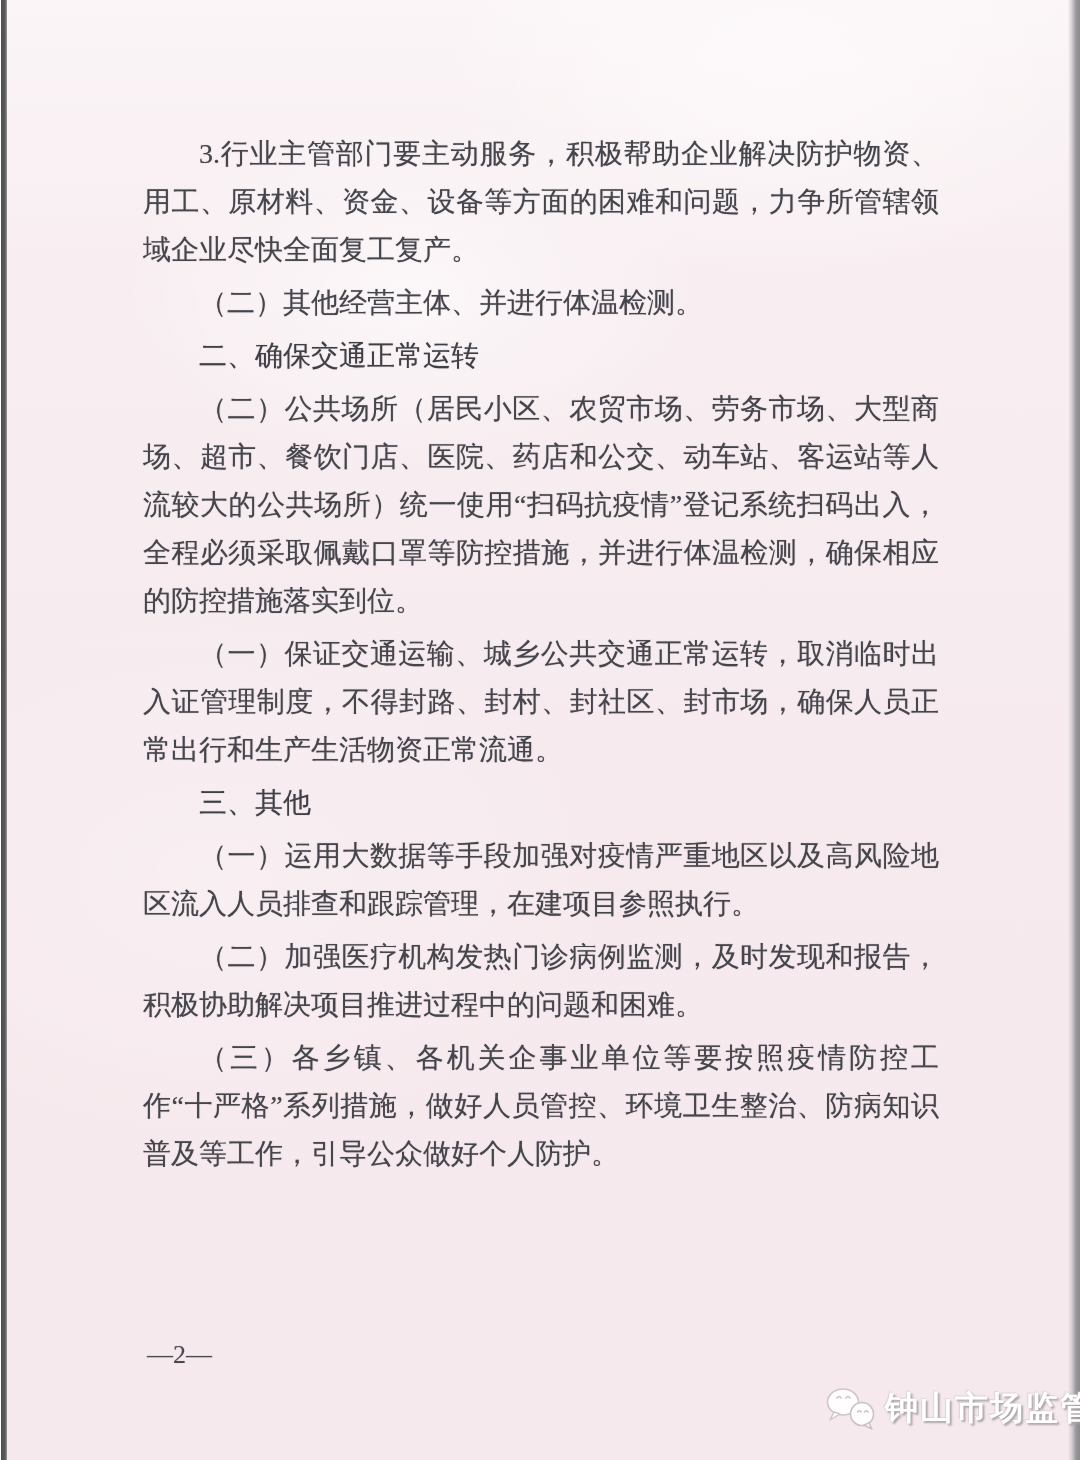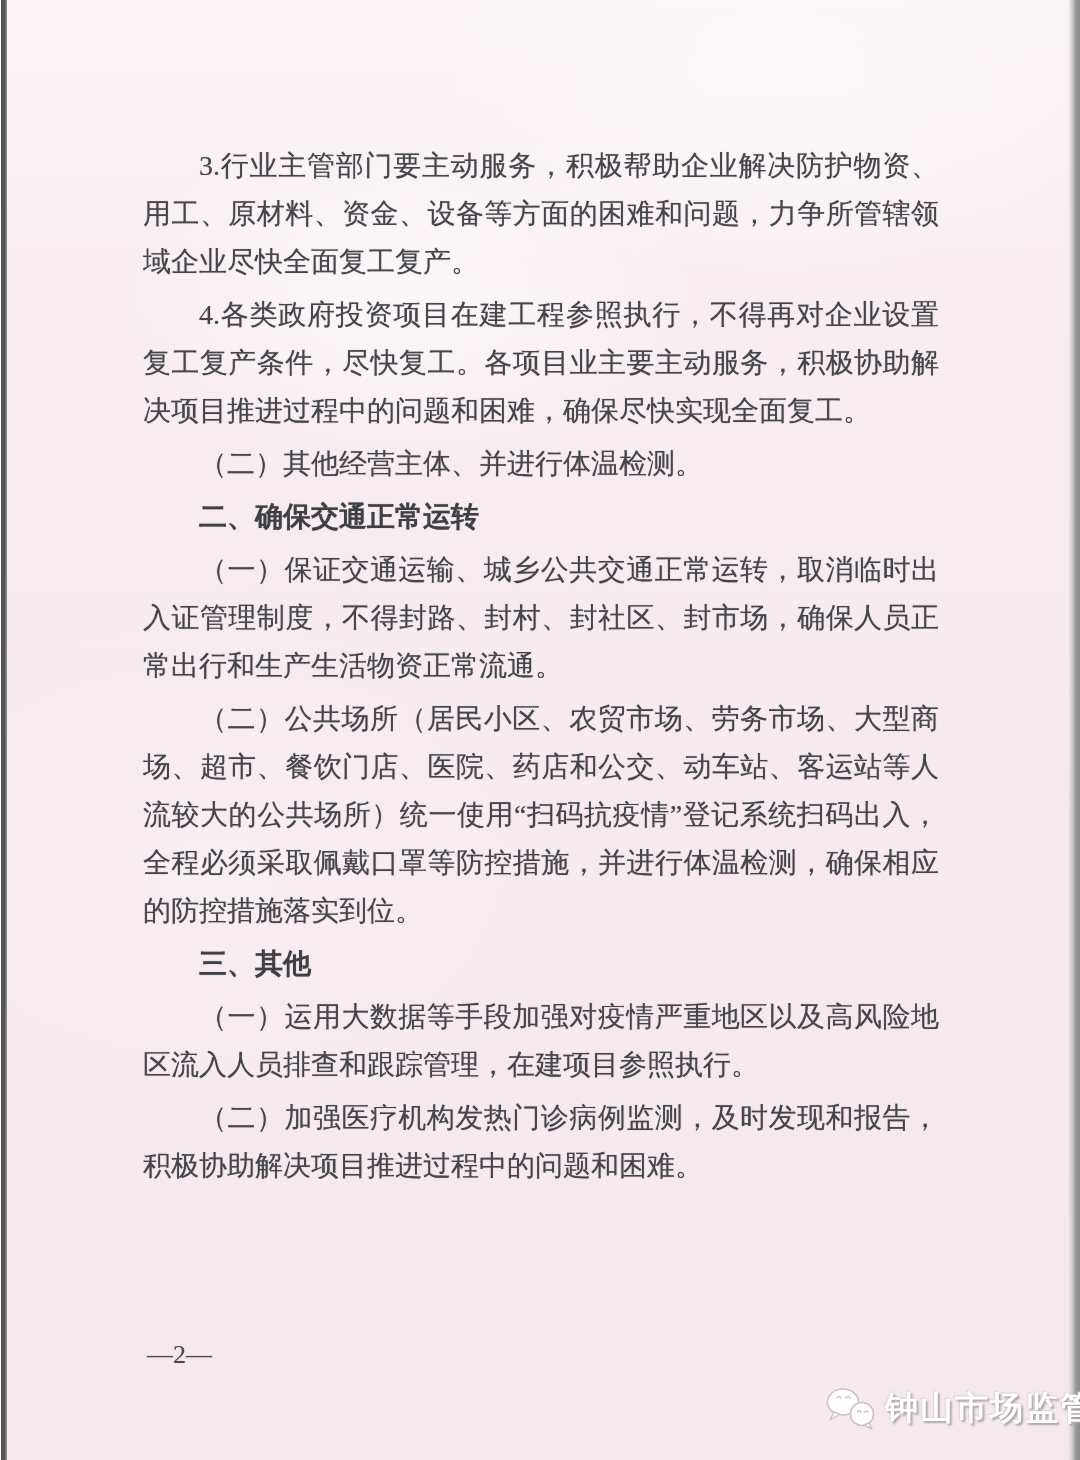--- a/index.html
+++ b/index.html
@@ -22,34 +22,34 @@
     position: absolute; left: 0; top: 0; bottom: 0; width: 7px;
     background: linear-gradient(90deg, #ffffff 0px, #ffffff 1px, #4f4f4f 1px, #5a5a5a 5px, #9a9a9a 7px);
   }
   .edge-right {
     position: absolute; right: 0; top: 0; bottom: 0; width: 12px;
     background: linear-gradient(90deg, rgba(214,208,211,0) 0px, #d2cccf 4px, #97989a 8px, #8a8b8d 12px);
   }
   
   .doc-body {
     position: absolute;
-    left: 143px; top: 142px; width: 796px;
+    left: 143px; top: 130px; width: 796px;
   }
   .para, .head {
     margin: 0 0 5px 0;
     font-size: 28px;
     line-height: 48px;
     text-indent: 56px;
     text-align: justify;
     color: #45454c;
     text-shadow: 0 0 1px rgba(90,88,96,0.55);
   }
   .head {
     font-family: "Liberation Sans", "DejaVu Sans", sans-serif;
-    font-weight: 700;
+    font-weight: 400;
     color: #3f3f46;
   }
   .page-number {
     position: absolute;
     left: 147px; top: 1340px;
     font-size: 26px;
     color: #49494f;
     text-shadow: 0 0 1px rgba(90,88,96,0.4);
   }
   
@@ -72,28 +72,28 @@
 </head>
 <body>
 
 <div class="scan">
 
   <div class="edge-left"></div>
   <div class="edge-right"></div>
 
   <div class="doc-body">
       <p class="para">3.行业主管部门要主动服务，积极帮助企业解决防护物资、用工、原材料、资金、设备等方面的困难和问题，力争所管辖领域企业尽快全面复工复产。</p>
-      <p class="para">4.各类政府投资项目在建工程参照执行，不得再对企业设置复工复产条件，尽快复工。各项目业主要主动服务，积极协助解决项目推进过程中的问题和困难，确保尽快实现全面复工。</p>
       <p class="para">（二）其他经营主体、并进行体温检测。</p>
       <p class="head">二、确保交通正常运转</p>
+      <p class="para">（二）公共场所（居民小区、农贸市场、劳务市场、大型商场、超市、餐饮门店、医院、药店和公交、动车站、客运站等人流较大的公共场所）统一使用“扫码抗疫情”登记系统扫码出入，全程必须采取佩戴口罩等防控措施，并进行体温检测，确保相应的防控措施落实到位。</p>
       <p class="para">（一）保证交通运输、城乡公共交通正常运转，取消临时出入证管理制度，不得封路、封村、封社区、封市场，确保人员正常出行和生产生活物资正常流通。</p>
-      <p class="para">（二）公共场所（居民小区、农贸市场、劳务市场、大型商场、超市、餐饮门店、医院、药店和公交、动车站、客运站等人流较大的公共场所）统一使用“扫码抗疫情”登记系统扫码出入，全程必须采取佩戴口罩等防控措施，并进行体温检测，确保相应的防控措施落实到位。</p>
       <p class="head">三、其他</p>
       <p class="para">（一）运用大数据等手段加强对疫情严重地区以及高风险地区流入人员排查和跟踪管理，在建项目参照执行。</p>
       <p class="para">（二）加强医疗机构发热门诊病例监测，及时发现和报告，积极协助解决项目推进过程中的问题和困难。</p>
+      <p class="para">（三）各乡镇、各机关企事业单位等要按照疫情防控工作“十严格”系列措施，做好人员管控、环境卫生整治、防病知识普及等工作，引导公众做好个人防护。</p>
     </div>
 
   <div class="page-number">—2—</div>
 
   <div class="watermark">
     <svg class="wm-icon" viewBox="0 0 52 44">
       <g filter="none">
 
         <ellipse cx="17" cy="15" rx="15.5" ry="13" fill="#fffdfe" stroke="#cdc5c9" stroke-width="1.6"></ellipse>
         <path d="M8 25 L4 33 L14 27 Z" fill="#fffdfe" stroke="#cdc5c9" stroke-width="1.4" stroke-linejoin="round"></path>

